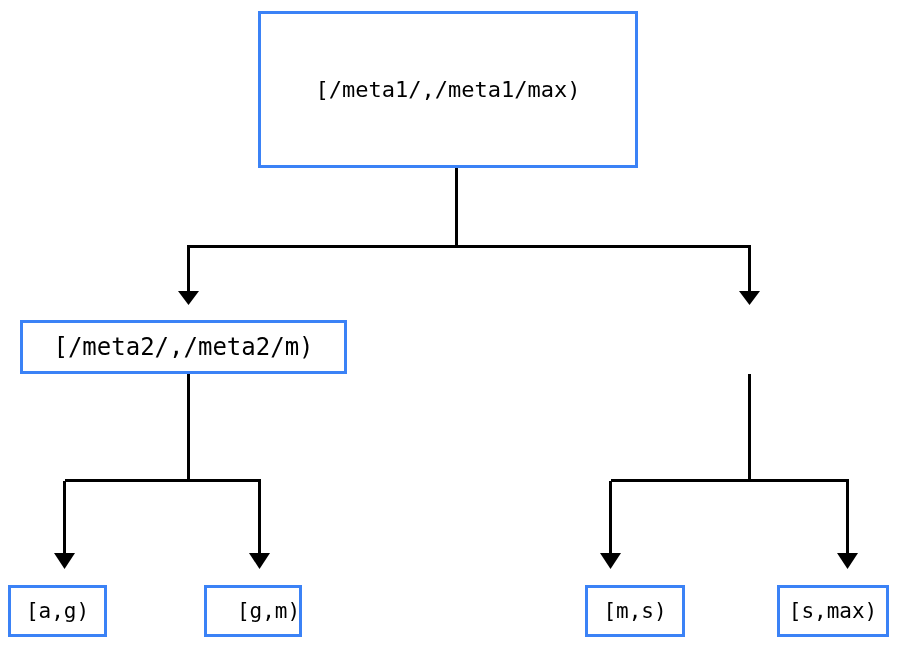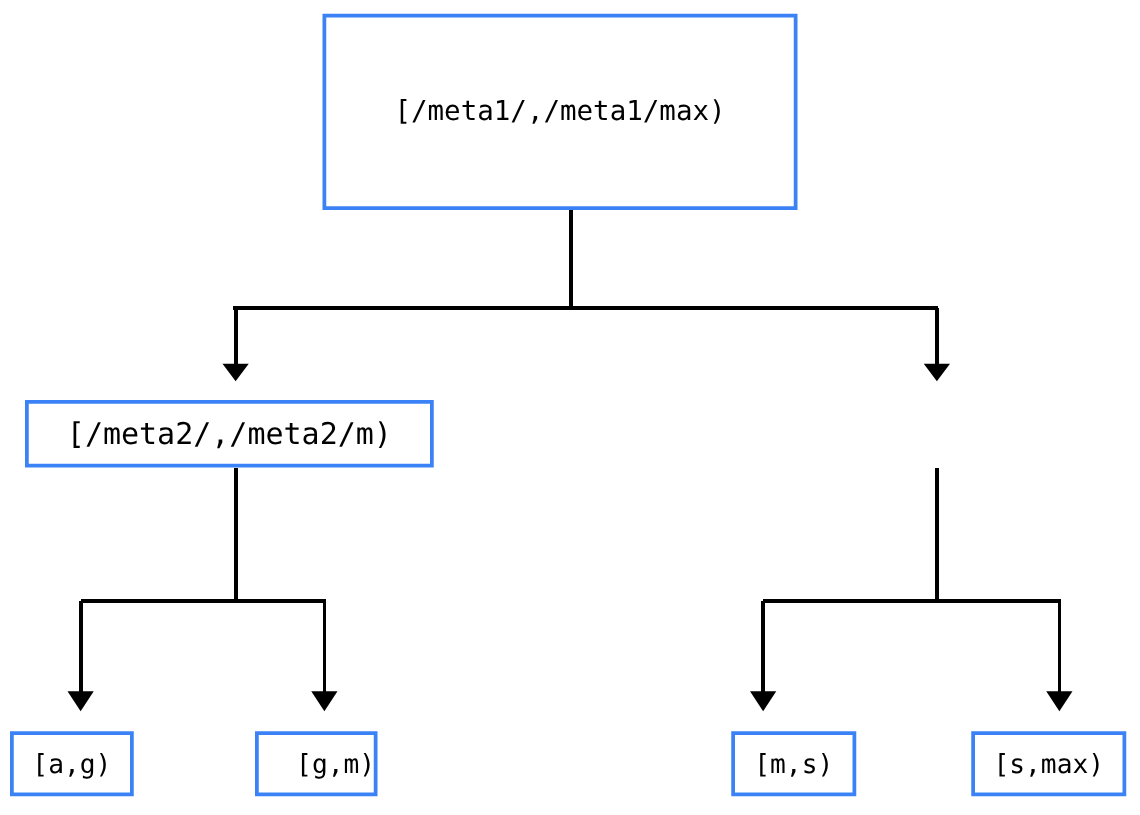--- a/index.html
+++ b/index.html
@@ -96,21 +96,21 @@
   #node-leaf-ms {
     left: 553px;
     top: 585px;
     width: 100px;
     height: 52px;
     margin-left: 32px;
   }
   #node-leaf-smax {
     left: 777px;
     top: 585px;
-    width: 124px;
+    width: 112px;
     height: 52px;
     justify-content: center;
   }
   #node-leaf-ag .node-label,
   #node-leaf-gm .node-label,
   #node-leaf-ms .node-label,
   #node-leaf-smax .node-label { font-size: 21px; }
 
   .edge-line {
     stroke: #000000;

